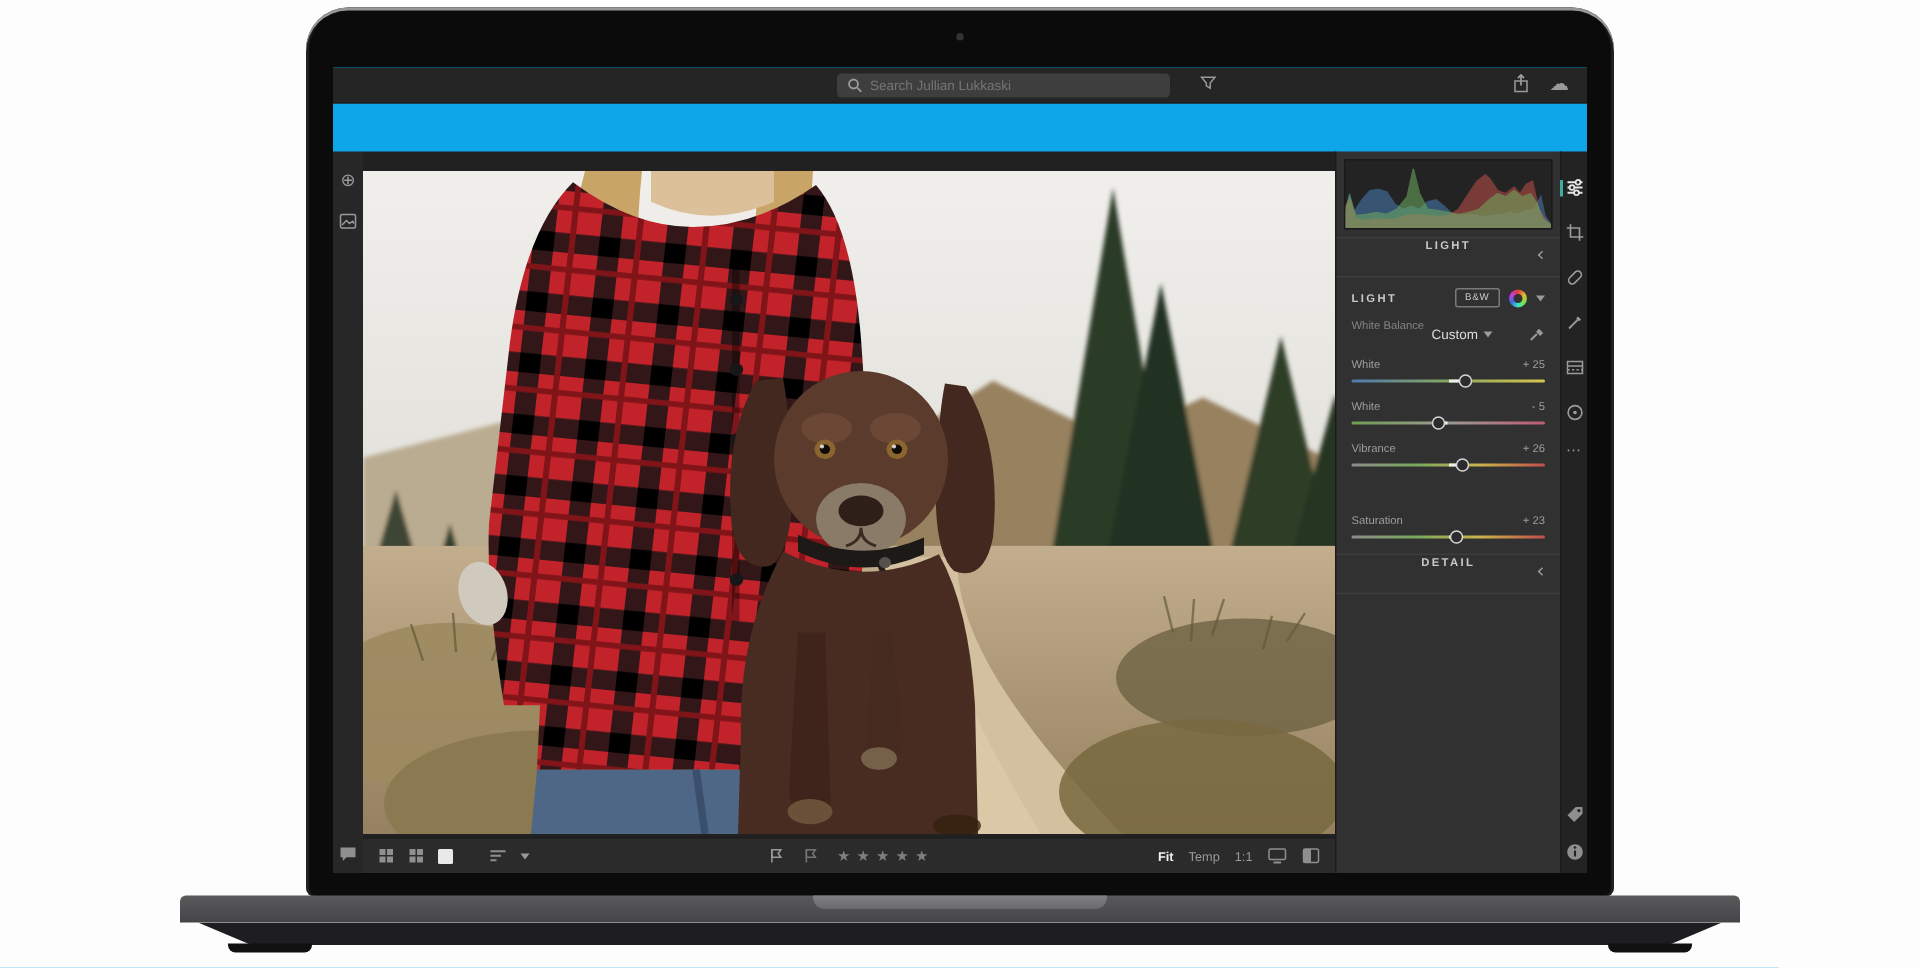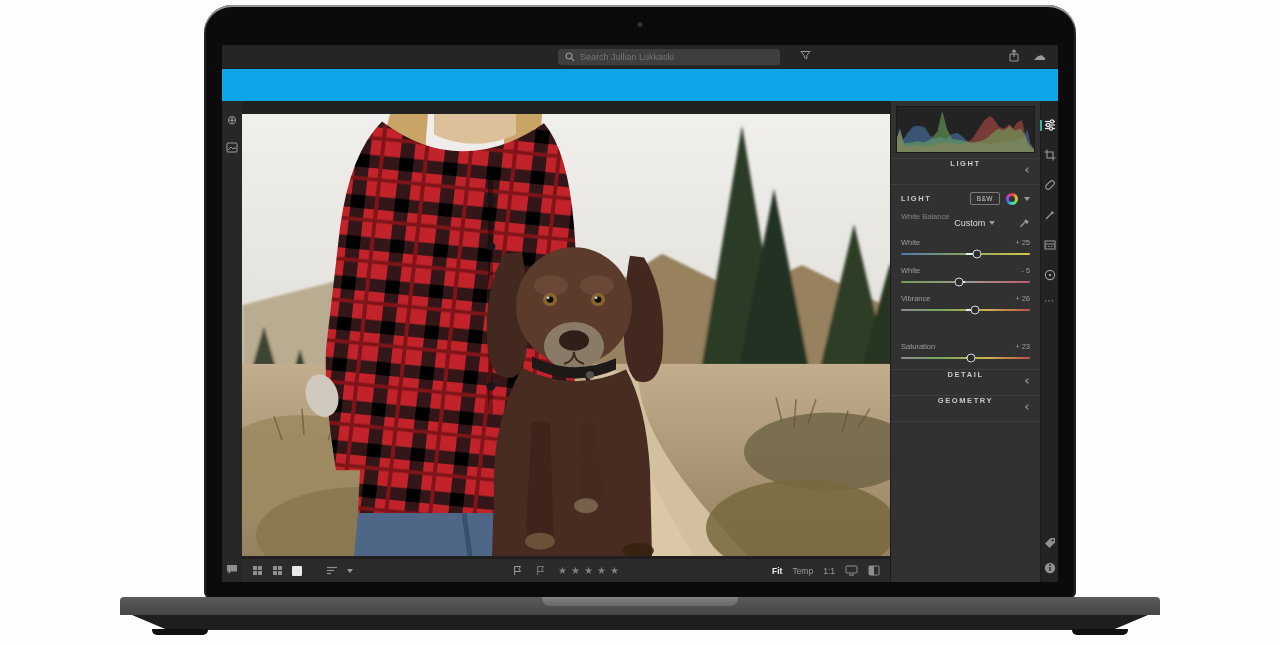--- a/index.html
+++ b/index.html
@@ -424,24 +424,20 @@
           <div class="track" style="background: linear-gradient(to right, rgb(140, 140, 140), rgb(121, 168, 92), rgb(204, 179, 75), rgb(191, 79, 73));">
             <span class="fill" style="left: 50%; width: 4%;"></span>
             <span class="knob" style="left: 54%;"></span>
           </div>
         </div>
 
         <div class="sec-head">
           <span>DETAIL</span>
           <span class="chev-left"></span>
         </div>
-        <div class="sec-head">
-          <span>GEOMETRY</span>
-          <span class="chev-left"></span>
-        </div>
 
         <div class="panel-fill"></div>
       </div>
 
       <div class="right-rail">
         <span class="rail-ic">
           <span class="active-mark"></span>
           <svg width="12" height="12" viewBox="0 0 12 12" stroke="#e6e6e6" stroke-width="1.2">
               <line x1="1" y1="2.5" x2="11" y2="2.5"></line>
               <line x1="1" y1="6" x2="11" y2="6"></line>

